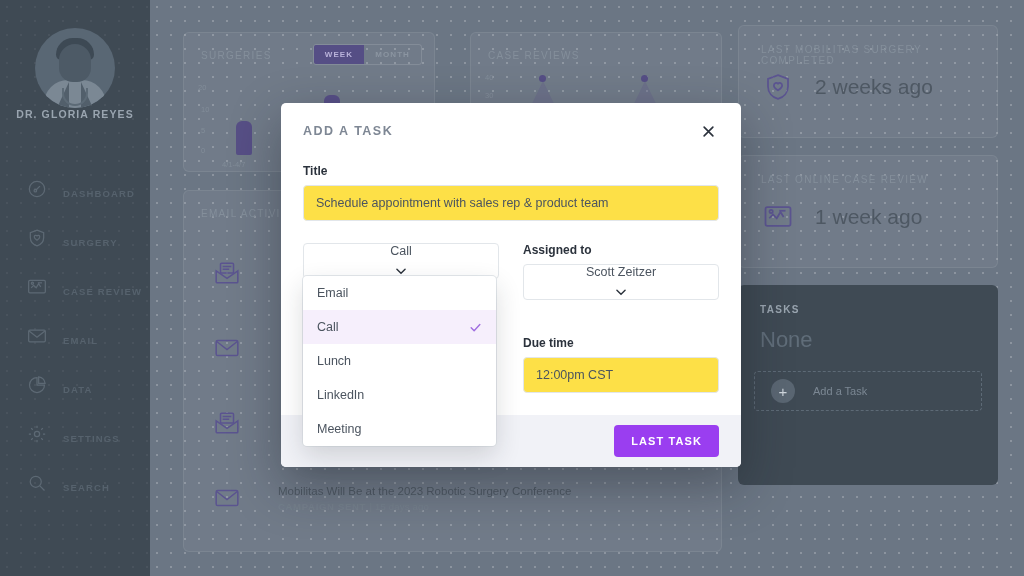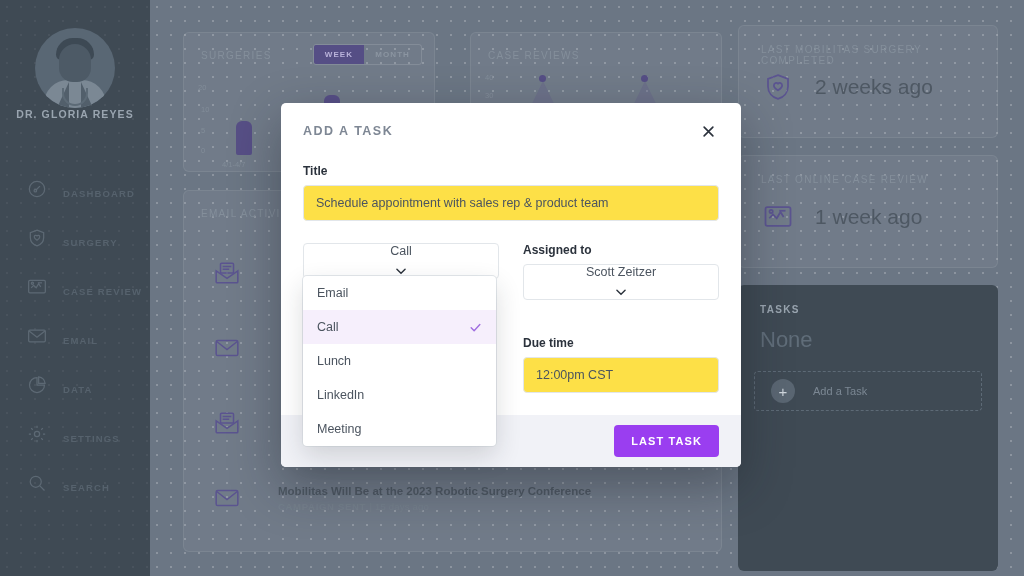--- a/index.html
+++ b/index.html
@@ -138,21 +138,21 @@
     color: #848f9b;
   }
 
   
   #card-surgeries { left: 33px; top: 32px; width: 252px; height: 140px; }
   #card-casereviews { left: 320px; top: 32px; width: 252px; height: 140px; }
   #card-email { left: 33px; top: 190px; width: 539px; height: 362px; }
   #card-lastsurgery { left: 588px; top: 25px; width: 260px; height: 113px; }
   #card-lastreview { left: 588px; top: 155px; width: 260px; height: 113px; }
   #card-tasks {
-    left: 588px; top: 285px; width: 260px; height: 286px;
+    left: 588px; top: 285px; width: 260px; height: 200px;
     background: #3f4a54;
     border: none;
   }
 
   .toggle {
     position: absolute; right: 12px; top: 11px;
     display: flex;
     border: 1px solid rgba(255,255,255,0.13);
     border-radius: 3px;
     overflow: hidden;
@@ -257,21 +257,20 @@
     flex: 0 0 30px;
     margin-left: 10px;
     color: #5b5490;
     display: flex; align-items: center; justify-content: center;
   }
   .email-texts { margin-left: 36px; }
   .email-subject {
     font-size: 11.5px;
     color: #4e5863;
     white-space: nowrap;
-    font-weight: bold;
   }
   .email-meta {
     margin-top: 4px;
     font-size: 9.5px;
     letter-spacing: 0.7px;
     color: #76818d;
     font-weight: 700;
   }
   .email-meta .ago { font-weight: 400; letter-spacing: 0.2px; }
 

